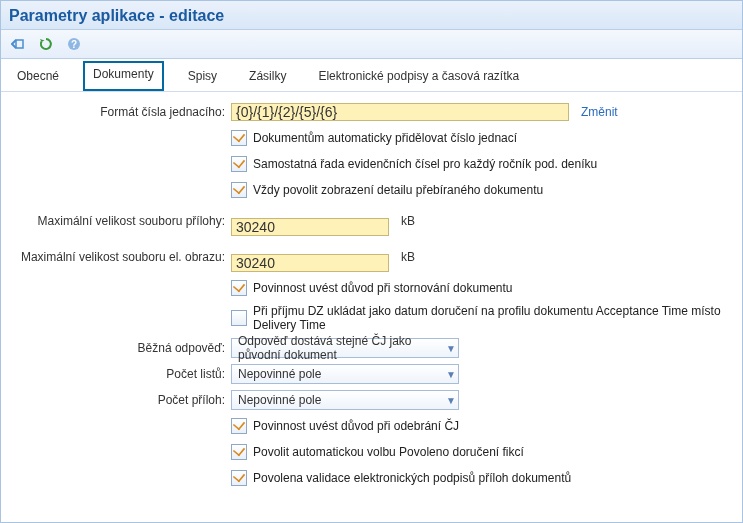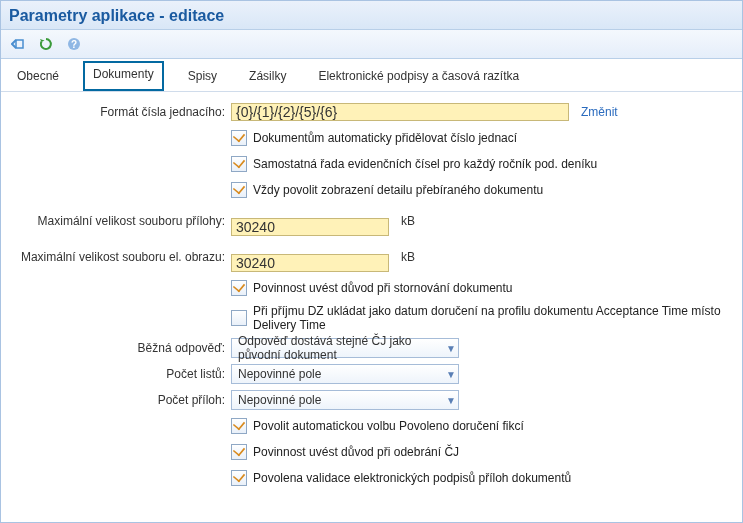--- a/index.html
+++ b/index.html
@@ -273,29 +273,29 @@
           <span>Nepovinné pole</span>
           <span class="arrow">▼</span>
         </div>
       </div>
     </div>
 
     <div class="row">
         <div class="lbl"></div>
         <div class="ctl">
       <span class="cb checked"></span>
+      <span>Povinnost uvést důvod při odebrání ČJ</span>
+    </div>
+      </div>
+
+    <div class="row">
+        <div class="lbl"></div>
+        <div class="ctl">
+      <span class="cb checked"></span>
       <span>Povolit automatickou volbu Povoleno doručení fikcí</span>
-    </div>
-      </div>
-
-    <div class="row">
-        <div class="lbl"></div>
-        <div class="ctl">
-      <span class="cb checked"></span>
-      <span>Povinnost uvést důvod při odebrání ČJ</span>
     </div>
       </div>
 
     <div class="row">
         <div class="lbl"></div>
         <div class="ctl">
       <span class="cb checked"></span>
       <span>Povolena validace elektronických podpisů příloh dokumentů</span>
     </div>
       </div>

